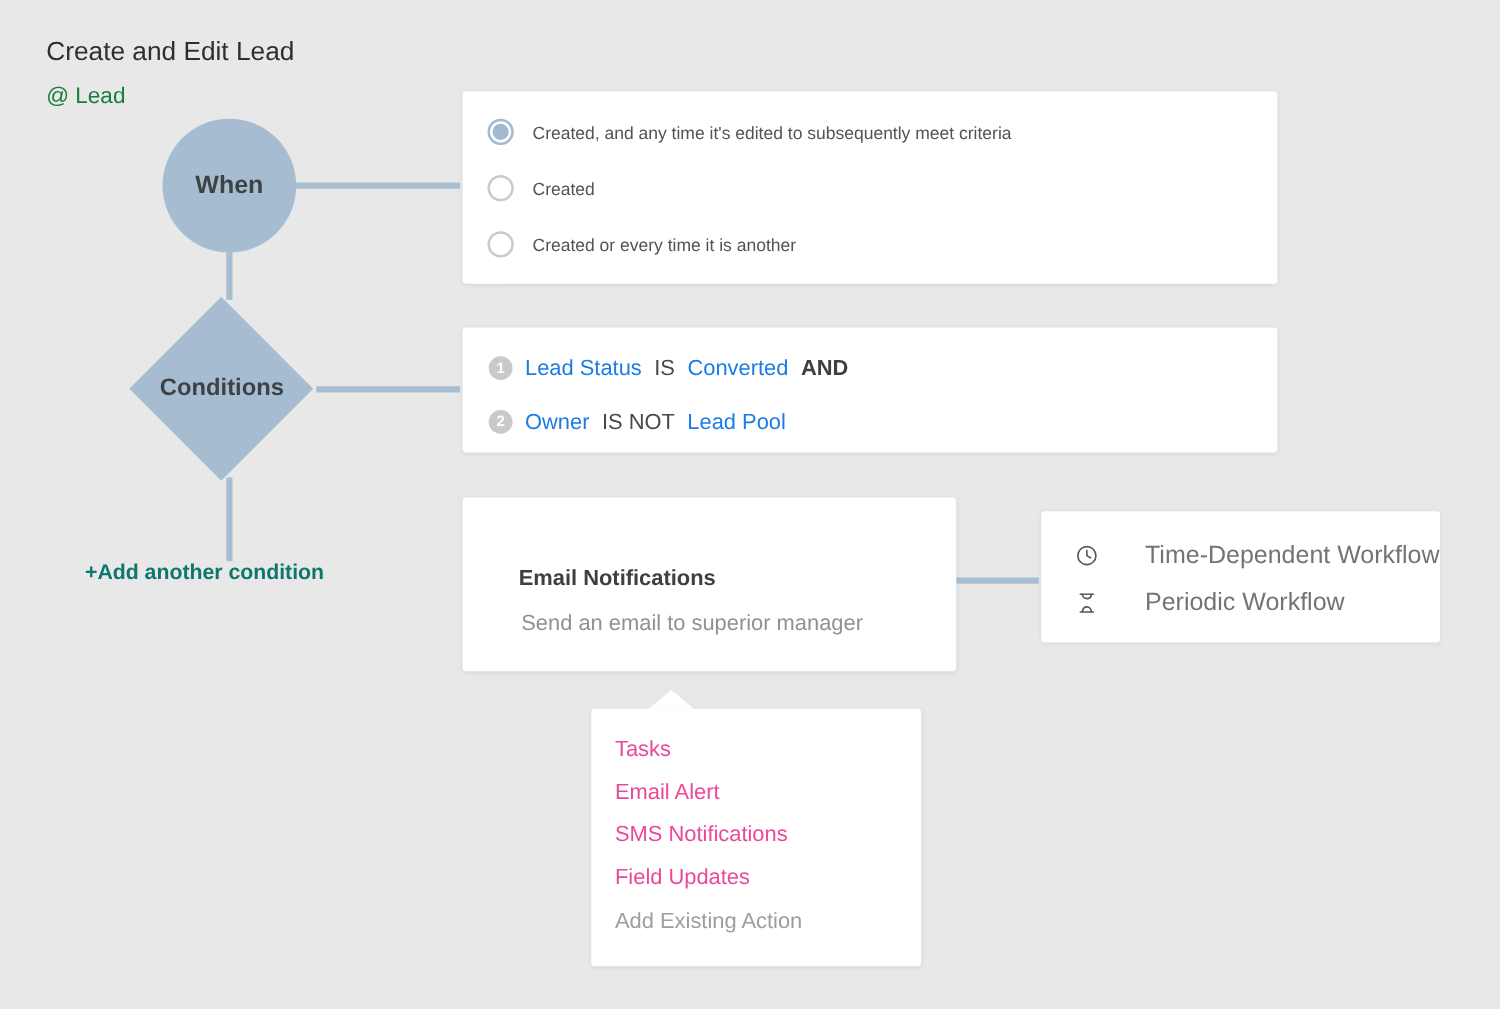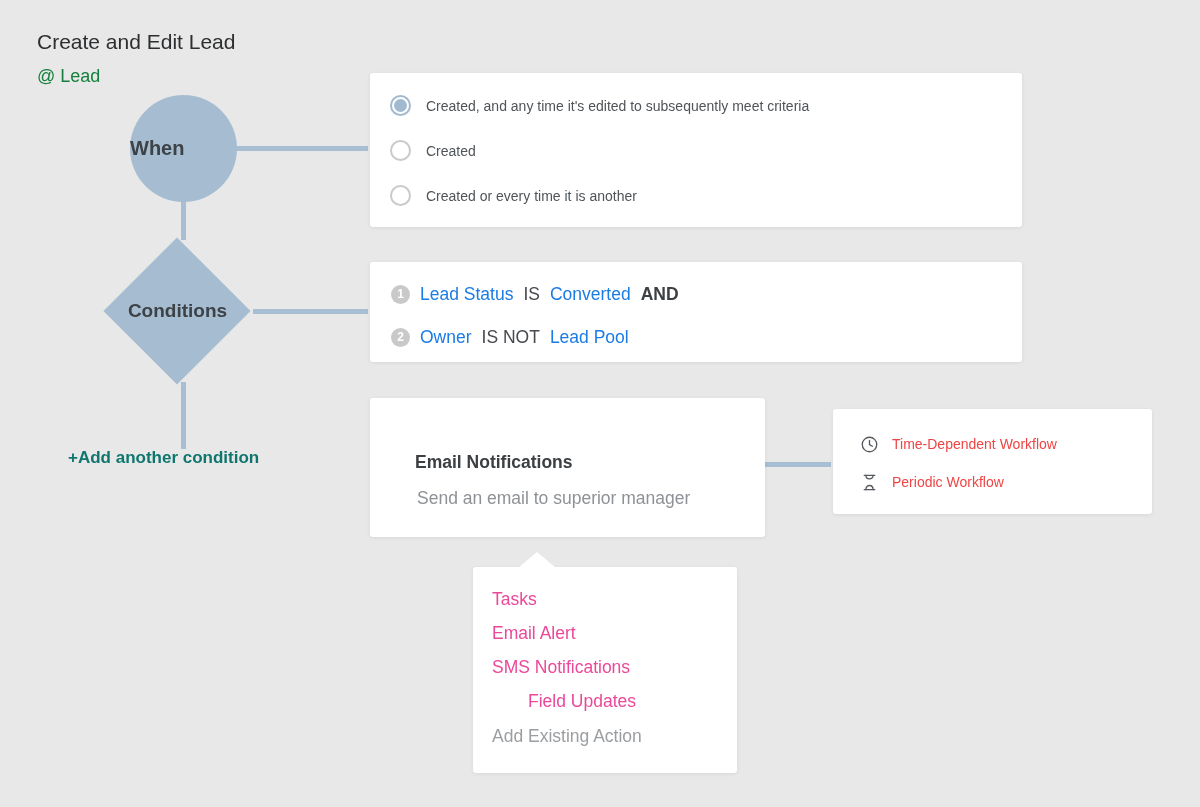--- a/index.html
+++ b/index.html
@@ -16,21 +16,21 @@
   .title { left:37px; top:30px; font-size:21px; color:#2c2e30; }
   .subtitle { left:37px; top:66px; font-size:18px; color:#15803d; }
 
   
   .conn { background:#a8bfd3; position:absolute; }
 
   
   .when-circle {
     left:130px; top:95px; width:107px; height:107px;
     background:#a6bdd1; border-radius:50%;
-    display:flex; align-items:center; justify-content:flex-start;
+    display:flex; align-items:center; justify-content:center;
   }
   .when-circle span { font-size:20px; font-weight:bold; color:#3d4247; }
 
   
   .diamond-wrap { left:104px; top:237px; width:147px; height:148px; }
   .diamond-shape {
     position:absolute; left:21px; top:22px; width:104px; height:104px;
     background:#a6bdd1; transform:rotate(45deg);
   }
   .diamond-label {
@@ -79,21 +79,21 @@
   .seg-bold { color:#3c4043; font-weight:bold; }
 
   
   .imm-row1 { position:absolute; left:27px; top:21px; height:24px; display:flex; align-items:center; gap:11px; }
   .imm-row1 .lbl { font-size:17.5px; color:#4a4f54; white-space:nowrap; }
   .imm-title { position:absolute; left:45px; top:54px; font-size:17.5px; font-weight:bold; color:#3c4043; white-space:nowrap; cursor:pointer; }
   .imm-desc  { position:absolute; left:47px; top:90px; font-size:17.5px; color:#8e9296; white-space:nowrap; }
 
   
   .time-row { position:absolute; left:26px; height:24px; display:flex; align-items:center; gap:13px; cursor:pointer; }
-  .time-row .lbl { font-size:14px; color:#ef4444; white-space:nowrap; }
+  .time-row .lbl { font-size:20px; color:#737373; white-space:nowrap;margin-left:24px; }
 
   .icon { display:inline-flex; width:20px; height:20px; align-items:center; justify-content:center; flex:0 0 auto; }
   .icon svg { display:block; }
 
   
   .menu-caret {
     position:absolute; left:46px; top:-15px; width:0; height:0;
     border-left:18px solid transparent; border-right:18px solid transparent;
     border-bottom:15px solid #ffffff;
   }
@@ -183,15 +183,15 @@
     </span>
     <span class="lbl">Periodic Workflow</span>
   </div>
 </div>
 
 <div class="panel menu-panel">
   <div class="menu-caret"></div>
   <div class="menu-item" style="top:20px;">Tasks</div>
   <div class="menu-item" style="top:54px;">Email Alert</div>
   <div class="menu-item" style="top:88px;">SMS Notifications</div>
-  <div class="menu-item" style="top:122px;margin-left:36px;">Field Updates</div>
+  <div class="menu-item" style="top:122px;">Field Updates</div>
   <div class="menu-item disabled" style="top:157px;">Add Existing Action</div>
 </div>
 
 </body></html>

